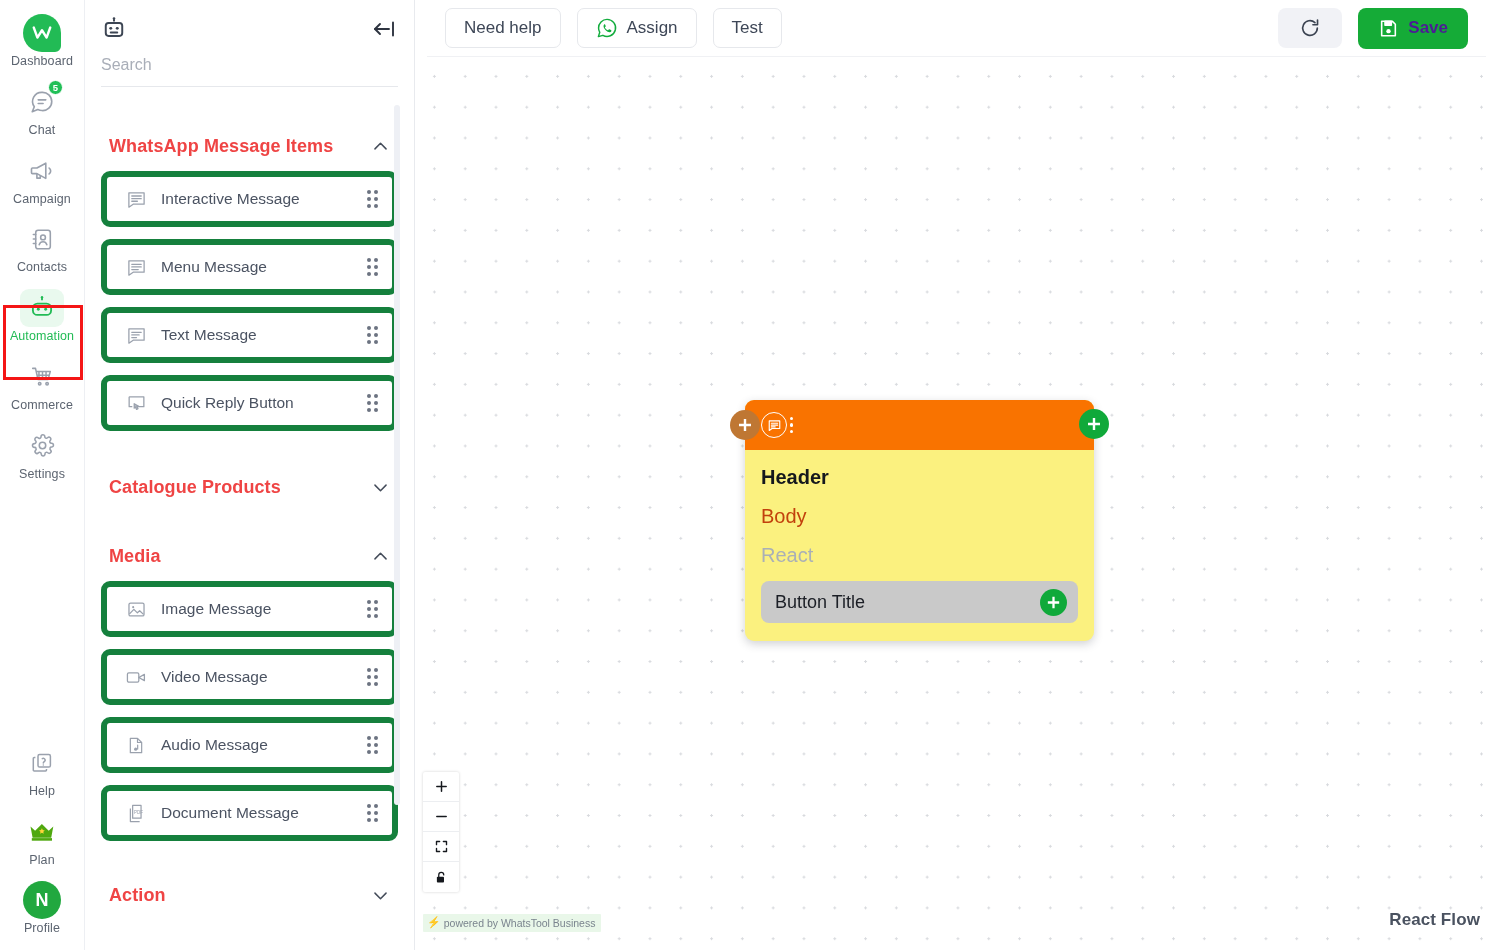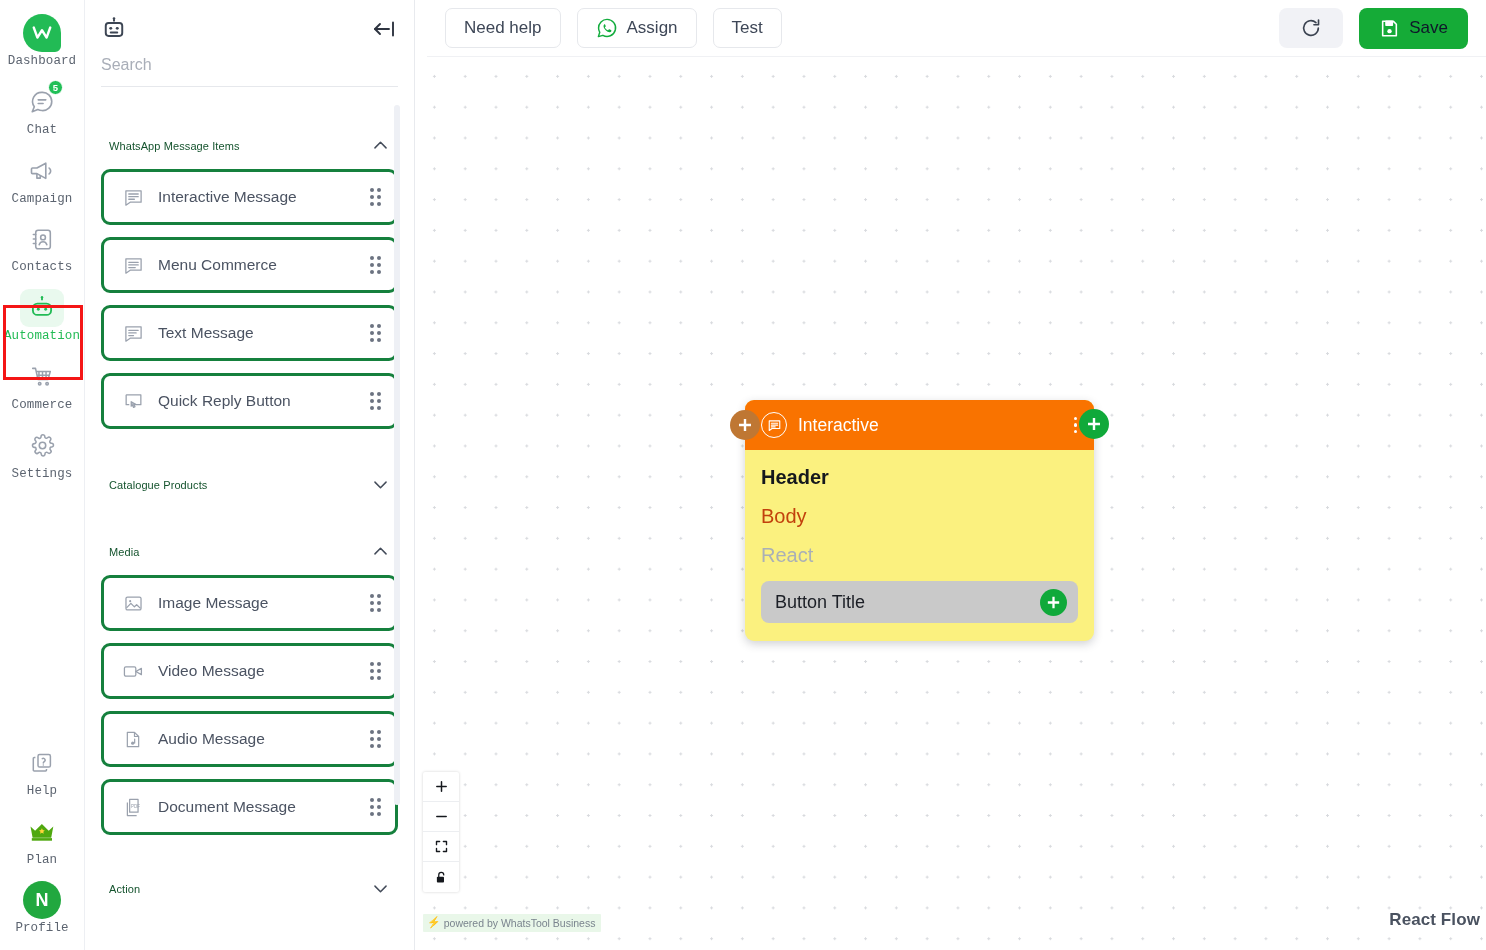--- a/index.html
+++ b/index.html
@@ -30,21 +30,20 @@
   }
   .rail-icon-wrap {
     width: 44px; height: 38px;
     display: flex; align-items: center; justify-content: center;
     position: relative;
     border-radius: 9px;
   }
   .rail-label {
     font-size: 12.5px; color: #5c6470; margin-top: 3px; line-height: 1.1;
     letter-spacing: .1px;
-    font-family: Liberation Mono, monospace;
   }
   .rail-item.active .rail-icon-wrap { background: #e9f9ee; }
   .rail-item.active .rail-label { color: #22bb55; }
   .rail-badge {
     position: absolute; top: -3px; right: 1px;
     background: #21bf57; color: #fff;
     font-size: 9.5px; font-weight: bold;
     border-radius: 50%;
     width: 15px; height: 15px;
     display: flex; align-items: center; justify-content: center;
@@ -93,25 +92,25 @@
   .search-input::placeholder { color: #a9aeb8; }
   .panel-scroll {
     position: absolute; top: 110px; left: 0; right: 0; bottom: 0;
     overflow: hidden; padding: 0 16px 0 16px;
   }
   .group-head {
     display: flex; align-items: center; justify-content: space-between;
     padding: 26px 8px 14px 8px;
     cursor: pointer;
   }
-  .group-title { font-size: 11px; color: #14532d; letter-spacing: .1px; }
+  .group-title { font-size: 18px; color: #ef4444; letter-spacing: .1px; font-weight: bold; }
   .chev { color: #444c5a; display: flex; }
   .msg-item {
     display: flex; align-items: center;
-    border: 3px solid #15803d;
+    border: 6px solid #15803d;
     border-radius: 9px;
     height: 56px;
     margin: 0 0 12px 0;
     padding: 0 14px 0 18px;
     background: #fff;
     cursor: grab;
   }
   .msg-icon { width: 22px; color: #9aa1ad; display: flex; align-items: center; justify-content: center; flex: 0 0 22px; }
   .msg-label { font-size: 15.5px; color: #4b5362; margin-left: 14px; flex: 1 1 auto; }
   .grip { display: grid; grid-template-columns: repeat(2, 4px); gap: 3px; }
@@ -143,23 +142,23 @@
     margin-right: 16px;
   }
   .tb-spacer { flex: 1 1 auto; }
   .tb-refresh {
     width: 64px; height: 40px; border-radius: 8px; border: none;
     background: #f1f2f6; display: flex; align-items: center; justify-content: center;
     cursor: pointer; margin-right: 16px; color: #3b4351;
   }
   .tb-save {
     height: 41px; border: none; border-radius: 8px;
-    background: #15ab37; color: #0f172a;
+    background: #15ab37; color: #4c1d95;
     display: flex; align-items: center; gap: 9px;
-    padding: 0 20px; font-size: 17px; font-weight: normal; cursor: pointer;
+    padding: 0 20px; font-size: 17px; font-weight: bold; cursor: pointer;
     font-family: "Liberation Sans", sans-serif;
   }
   .canvas {
     position: absolute; top: 57px; left: 0; right: 0; bottom: 0;
     background-color: #ffffff;
     background-image: radial-gradient(#d8dade 1px, transparent 1.1px);
     background-size: 30.8px 30.8px;
     background-position: 4px 4px;
     overflow: hidden;
   }
@@ -413,21 +412,21 @@
           </span>
       </div>
 
       <div class="msg-item">
         <span class="msg-icon">
           <svg width="21" height="21" viewBox="0 0 24 24" fill="none" stroke="#9aa1ad" stroke-width="1.45">
             <path d="M3.3 4.4h17.4v13H8.2l-4.9 3.4V4.4z" stroke-linejoin="round"></path>
             <path d="M6.6 8.4h10.8M6.6 11.4h10.8M6.6 14.4h7.4" stroke-linecap="round"></path>
           </svg>
         </span>
-        <span class="msg-label">Menu Commerce</span>
+        <span class="msg-label">Menu Message</span>
         <span class="grip">
             <i></i>
             <i></i>
             <i></i>
             <i></i>
             <i></i>
             <i></i>
           </span>
       </div>
 
@@ -630,21 +629,20 @@
             </svg>
         </div>
 
         <div class="node-head">
           <span class="node-head-icon">
             <svg width="15" height="15" viewBox="0 0 24 24" fill="none" stroke="#fff" stroke-width="1.8">
               <path d="M3.6 4.6h16.8v12.2H8l-4.4 3.2V4.6z" stroke-linejoin="round"></path>
               <path d="M7 8.4h10M7 11.4h10M7 14.2h6" stroke-linecap="round"></path>
             </svg>
           </span>
-          <span class="node-title">Interactive</span>
           <span class="node-kebab">
               <i></i>
               <i></i>
               <i></i>
             </span>
         </div>
 
         <div class="node-body">
           <div class="node-header-text">Header</div>
           <div class="node-body-text">Body</div>

